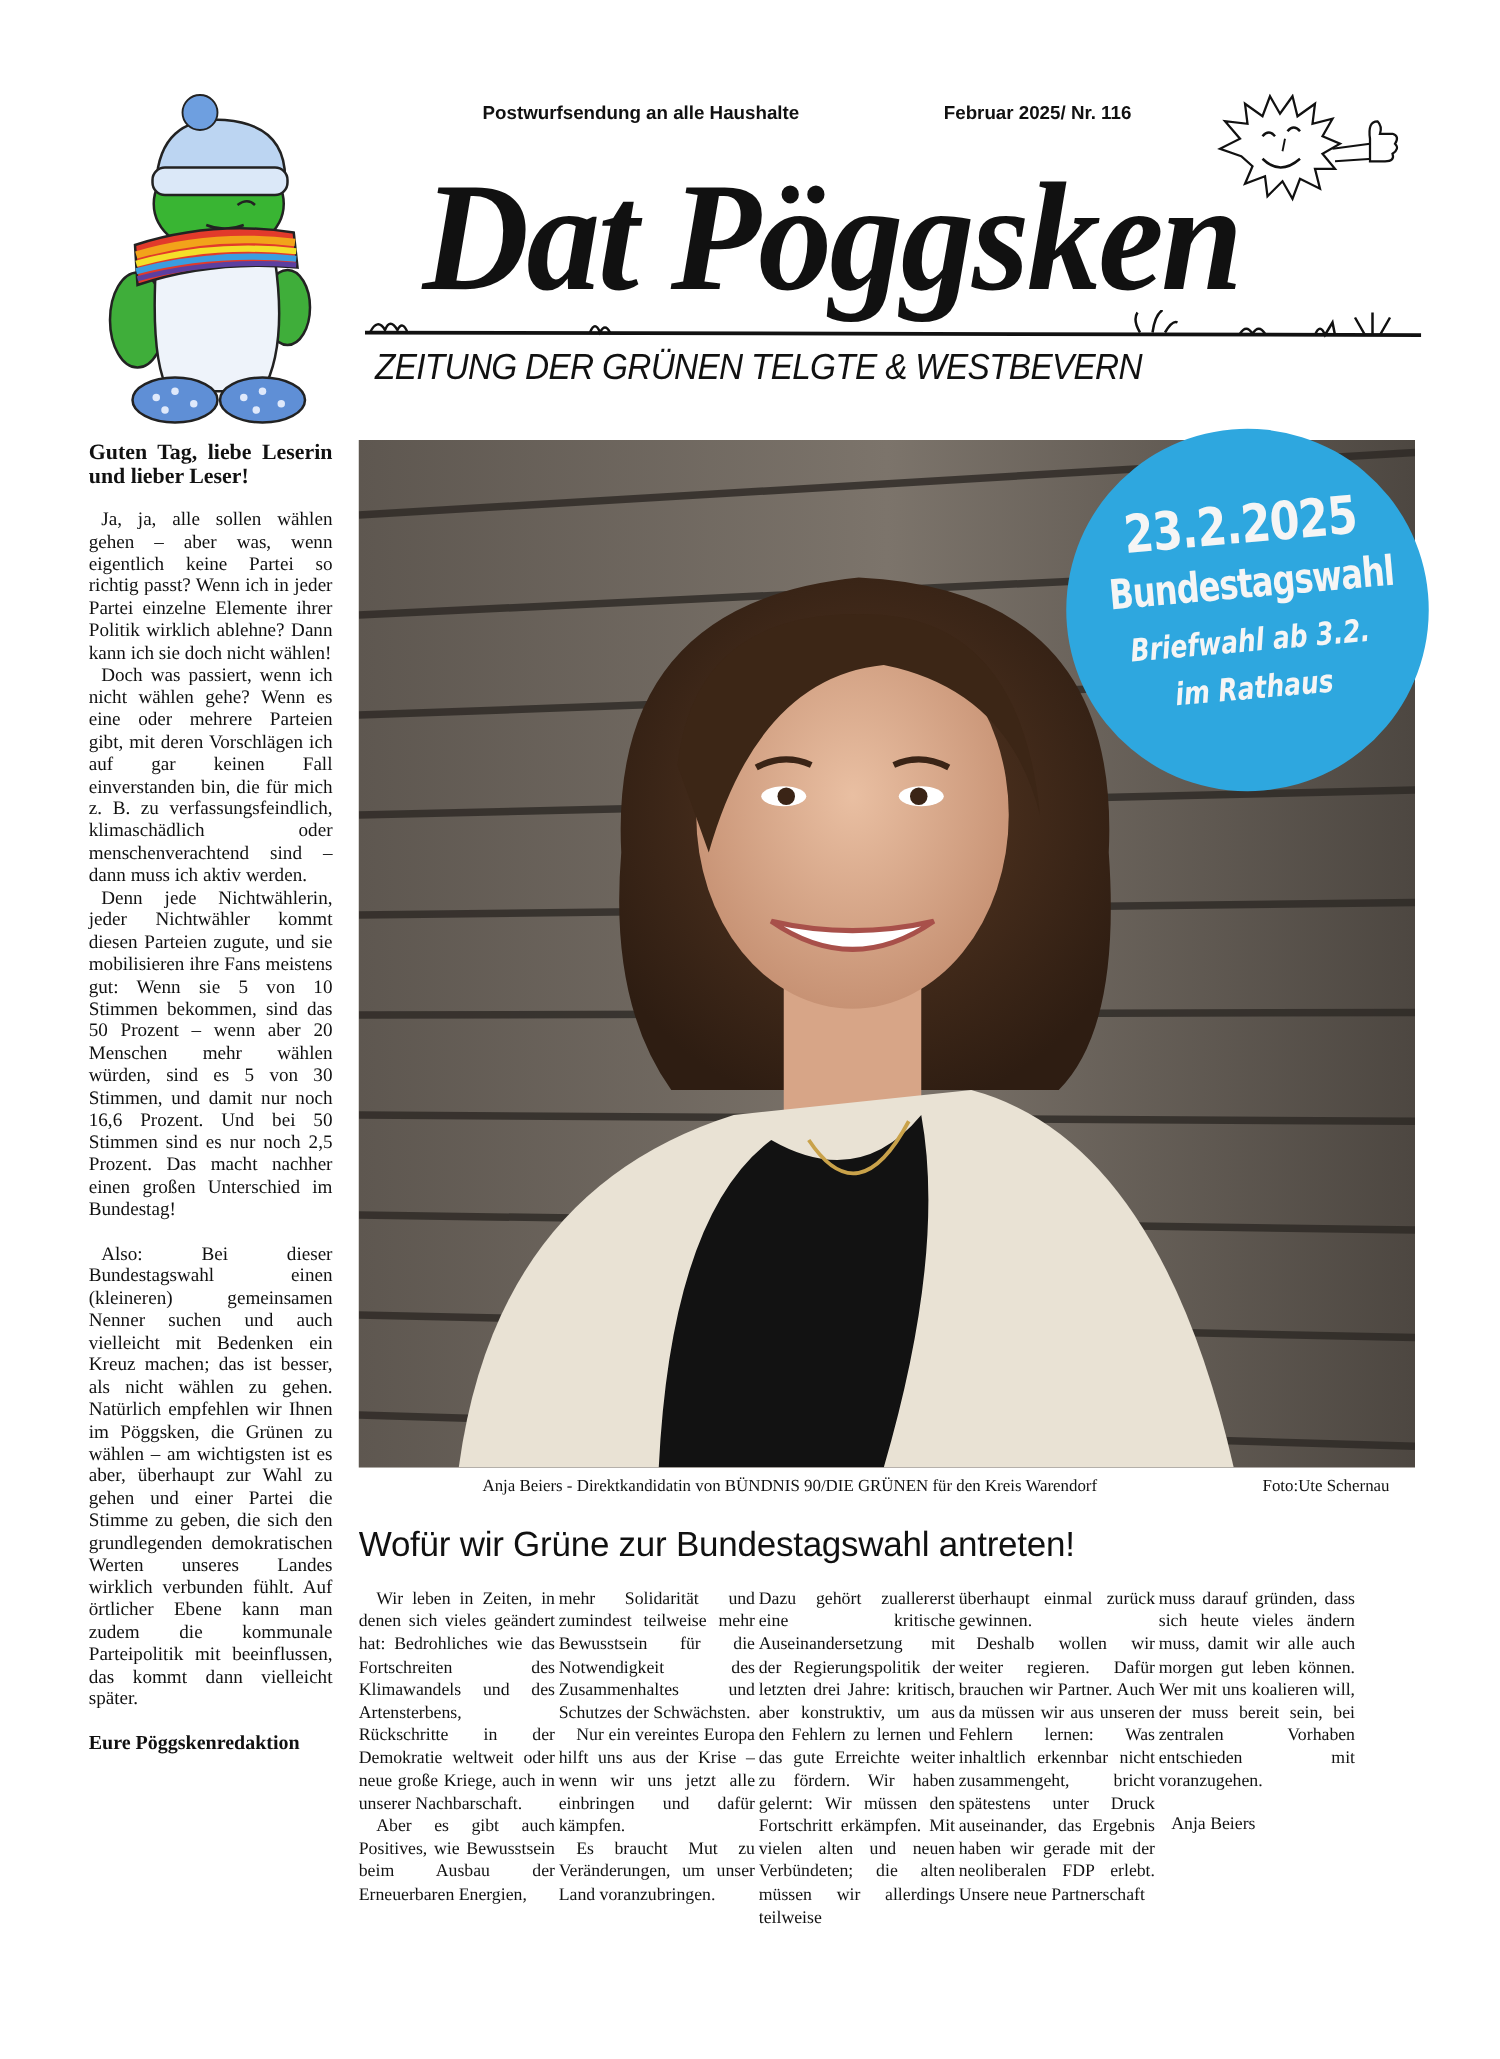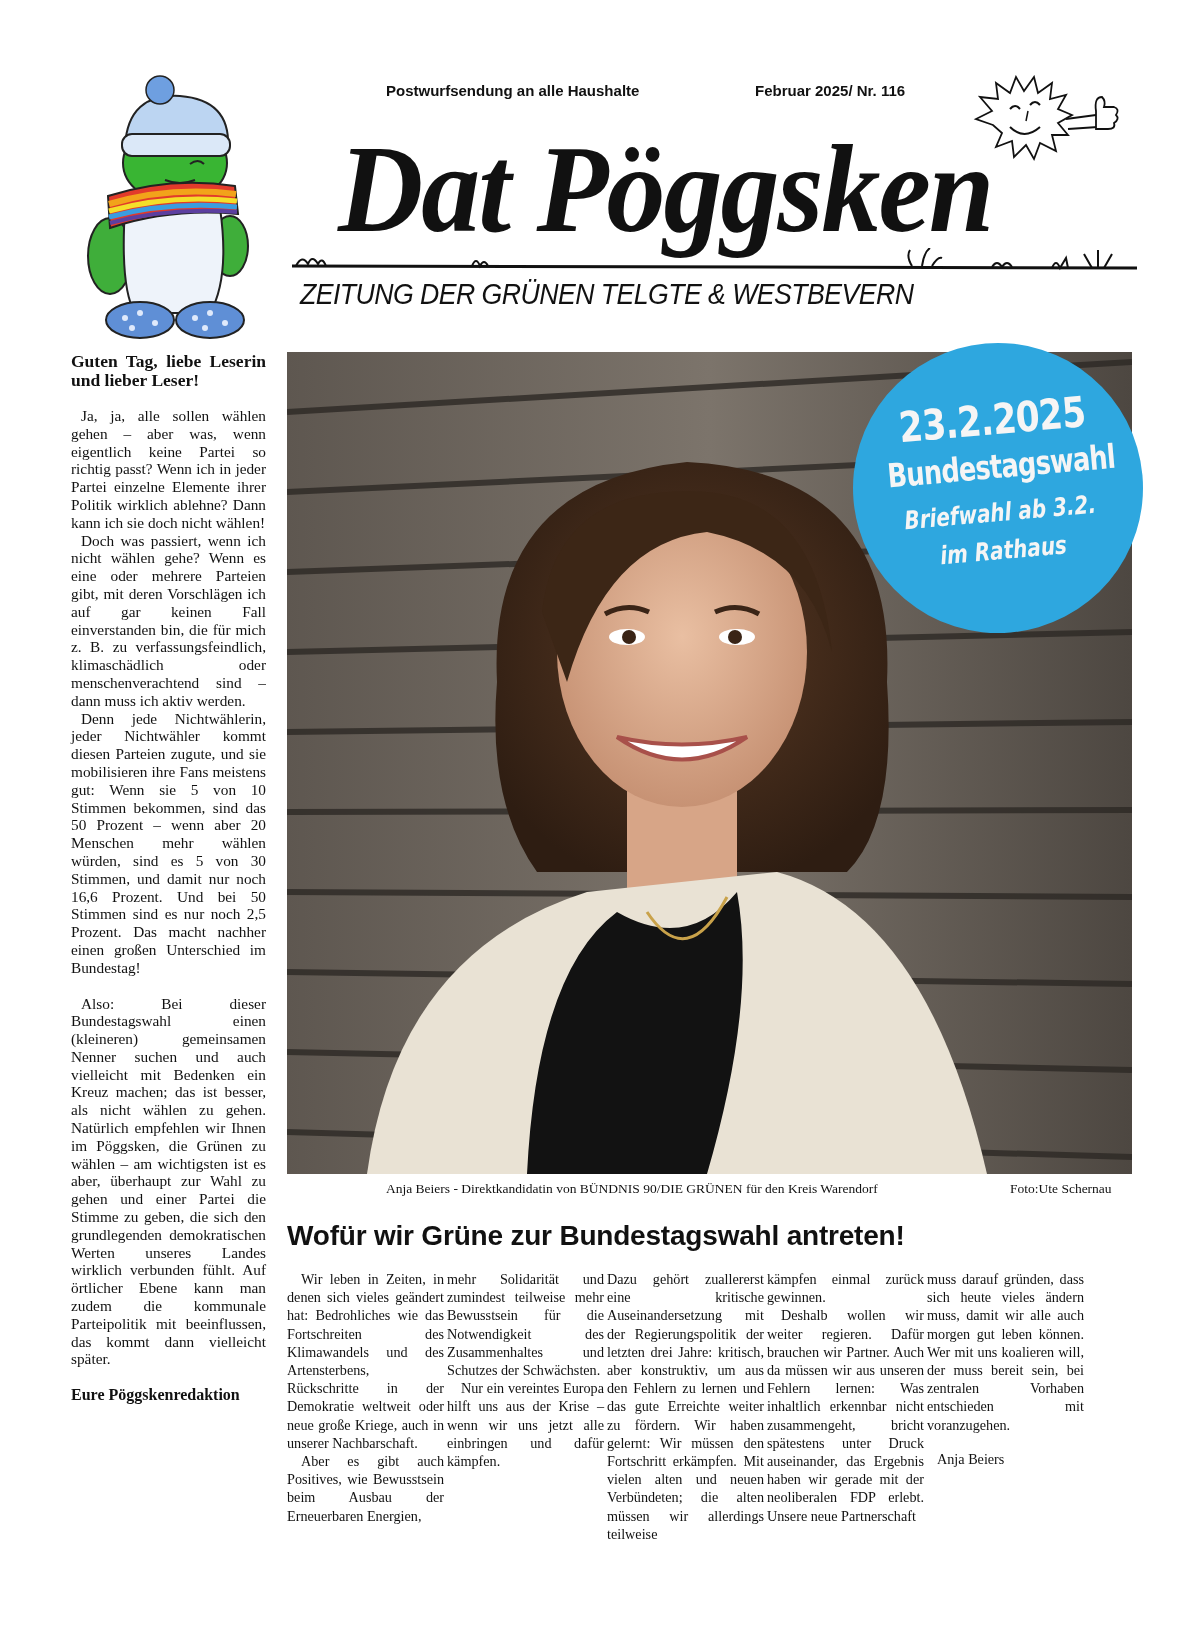--- a/index.html
+++ b/index.html
@@ -29,21 +29,21 @@
   .credit { position: absolute; left: 1010px; top: 1181px; font-size: 13.5px; text-align: center; }
 
   
   .leftcol { position: absolute; left: 71px; top: 352px; width: 195px; font-size: 15.3px; line-height: 17.8px; text-align: justify; hyphens: auto; font-family: Liberation Serif, serif; }
   .leftcol h2 { font-size: 17.5px; line-height: 19px; font-weight: bold; margin: 0 0 17px 0; text-align: justify; }
   .leftcol p { margin: 0; text-indent: 10px; }
   .leftcol p.gap { margin-top: 18px; }
   .leftcol .sign { font-weight: bold; font-size: 16px; margin-top: 18px; text-indent: 0; }
 
   
-  .headline { position: absolute; left: 287px; top: 1220px; font-family: "Liberation Sans", sans-serif; font-weight: bold; font-size: 28px; letter-spacing: -0.2px; }
+  .headline { position: absolute; left: 287px; top: 1220px; font-family: "Liberation Sans", sans-serif; font-weight: normal; font-size: 28px; letter-spacing: -0.2px; }
   .article { position: absolute; left: 287px; top: 1270px; width: 848px; display: flex; gap: 3px; }
   .article .col { width: 157px; font-size: 14.2px; line-height: 18.2px; text-align: justify; }
   .article .col p { margin: 0; text-indent: 14px; }
   .article .col p.noindent { text-indent: 0; }
   .article .col p.author { margin-top: 16px; text-indent: 10px; }
 </style>
 </head>
 <body>
 
 <div class="mascot">
@@ -191,25 +191,26 @@
 
 <div class="headline">Wofür wir Grüne zur Bundestagswahl antreten!</div>
 <div class="article">
   <div class="col">
     <p>Wir leben in Zeiten, in denen sich vieles geändert hat: Bedrohliches wie das Fortschreiten des Klimawandels und des Artensterbens, Rückschritte in der Demokratie weltweit oder neue große Kriege, auch in unserer Nachbarschaft.</p>
     <p>Aber es gibt auch Positives, wie Bewusstsein beim Ausbau der Erneuerbaren Energien,</p>
   </div>
   <div class="col">
     <p class="noindent">mehr Solidarität und zumindest teilweise mehr Bewusstsein für die Notwendigkeit des Zusammenhaltes und Schutzes der Schwächsten.</p>
     <p>Nur ein vereintes Europa hilft uns aus der Krise – wenn wir uns jetzt alle einbringen und dafür kämpfen.</p>
+    <p>Es braucht Mut zu Veränderungen, um unser Land voranzubringen.</p>
   </div>
   <div class="col">
     <p class="noindent">Dazu gehört zuallererst eine kritische Auseinandersetzung mit der Regierungspolitik der letzten drei Jahre: kritisch, aber konstruktiv, um aus den Fehlern zu lernen und das gute Erreichte weiter zu fördern. Wir haben gelernt: Wir müssen den Fortschritt erkämpfen. Mit vielen alten und neuen Verbündeten; die alten müssen wir allerdings teilweise</p>
   </div>
   <div class="col">
-    <p class="noindent">kämpfen einmal zurück gewinnen.</p>
+    <p class="noindent">überhaupt einmal zurück gewinnen.</p>
     <p>Deshalb wollen wir weiter regieren. Dafür brauchen wir Partner. Auch da müssen wir aus unseren Fehlern lernen: Was inhaltlich erkennbar nicht zusammengeht, bricht spätestens unter Druck auseinander, das Ergebnis haben wir gerade mit der neoliberalen FDP erlebt. Unsere neue Partnerschaft</p>
   </div>
   <div class="col">
     <p class="noindent">muss darauf gründen, dass sich heute vieles ändern muss, damit wir alle auch morgen gut leben können. Wer mit uns koalieren will, der muss bereit sein, bei zentralen Vorhaben entschieden mit voranzugehen.</p>
     <p class="author">Anja Beiers</p>
   </div>
 </div>
 
 </body></html>

